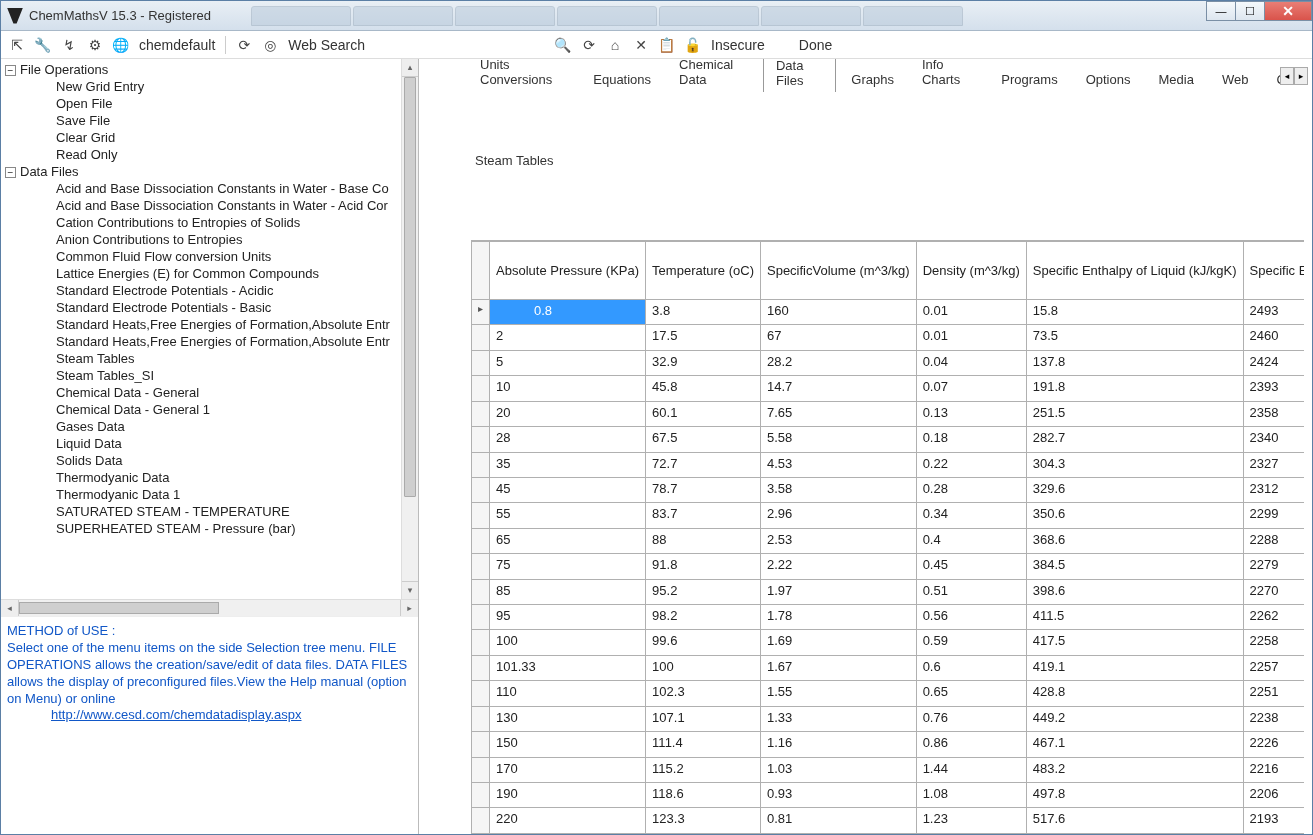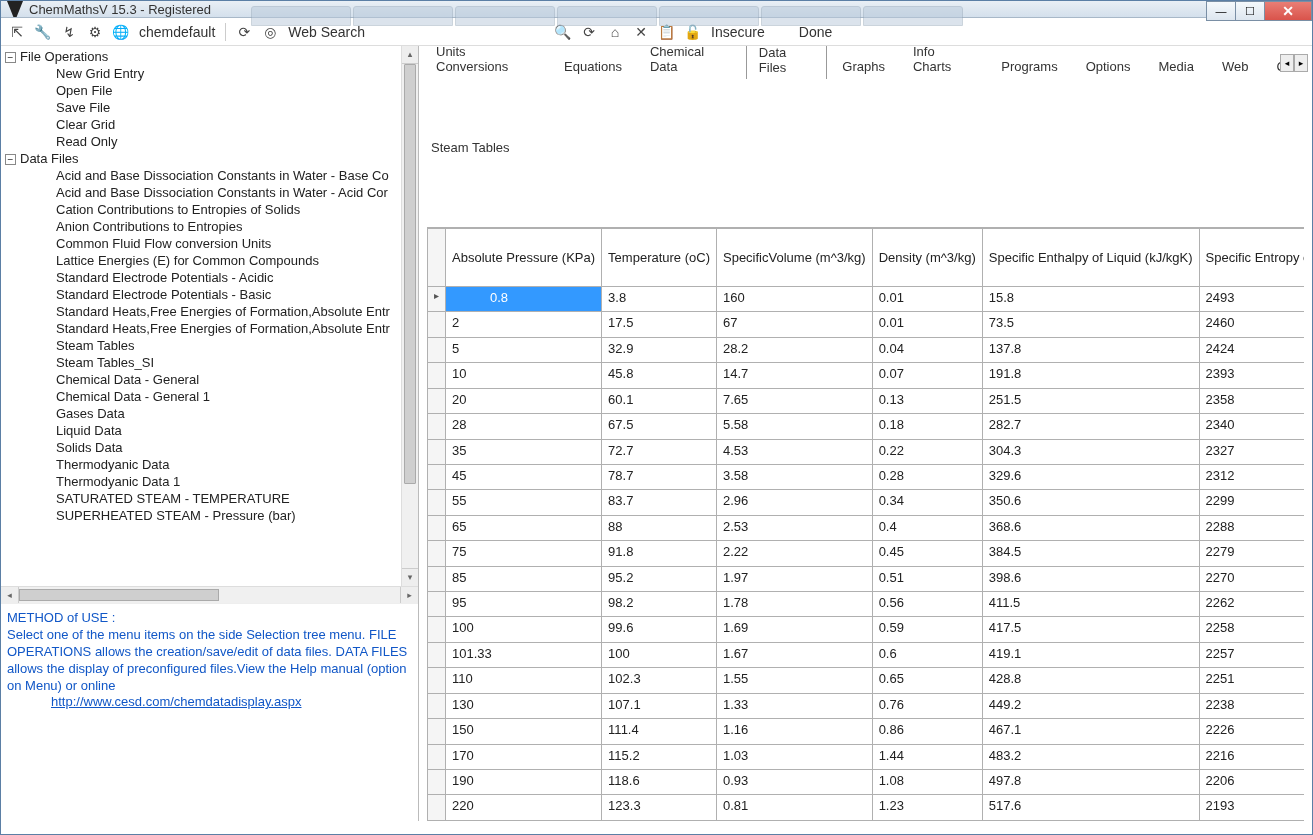--- a/index.html
+++ b/index.html
@@ -1,19 +1,19 @@
 <!DOCTYPE html>
 <html><head>
 <meta charset="utf-8">
 <style>
   * { box-sizing: border-box; margin: 0; padding: 0; }
   body { font-family: "Segoe UI", Tahoma, sans-serif; font-size: 13px; background: #fff; width: 1313px; height: 835px; overflow: hidden; position: relative; border: 1px solid #5b7fa5; }
   
   
-  .titlebar { background: linear-gradient(to bottom, #e9eff5, #d4e0ec); height: 17px; display: flex; align-items: center; padding: 0 0 0 6px; position: relative; border-bottom: 1px solid #a8b8c8; }
+  .titlebar { background: linear-gradient(to bottom, #e9eff5, #d4e0ec); height: 30px; display: flex; align-items: center; padding: 0 0 0 6px; position: relative; border-bottom: 1px solid #a8b8c8; }
   .titlebar .app-icon { width: 16px; height: 16px; background: #222; clip-path: polygon(0 0, 100% 0, 60% 100%, 40% 100%); margin-right: 6px; }
   .titlebar .title { color: #333; font-size: 13px; }
   .titlebar .window-controls { position: absolute; right: 0; top: 0; display: flex; height: 20px; }
   .titlebar .wc { width: 30px; height: 20px; display: flex; align-items: center; justify-content: center; font-size: 11px; border: 1px solid #7a8fa5; background: linear-gradient(to bottom,#f5f9fc,#dde6ef); margin-left: -1px; }
   .titlebar .wc.close { width: 48px; background: linear-gradient(to bottom,#e97e75,#d9534b); color: #fff; font-size: 14px; font-weight: bold; }
   .titlebar .wc.close::after{content:"✕"}
   .titlebar .wc.max::after{content:"☐"}
   .titlebar .wc.min::after{content:"—"}
   .bgtabs { position:absolute; left:250px; top:5px; display:flex; gap:0; }
   .bgtab { width:100px; height:20px; background:#b8c9da; border:1px solid #9ab; border-top-left-radius:3px; border-top-right-radius:3px; margin-right:2px; opacity:.5; }
@@ -43,21 +43,21 @@
   .tree-thumb{position:absolute; left:2px; right:2px; top:18px; height:420px; background:#cfcfcf; border:1px solid #aaa; border-radius:1px;}
   .tree-hscroll { height:17px; background:#f0f0f0; border-top:1px solid #ddd; position:relative;}
   .tree-hscroll::before{content:"◂"; position:absolute; left:0; top:0; bottom:0; width:17px; text-align:center; font-size:9px; color:#666; line-height:17px; background:#eee; border-right:1px solid #ccc;}
   .tree-hscroll::after{content:"▸"; position:absolute; right:0; top:0; bottom:0; width:17px; text-align:center; font-size:9px; color:#666; line-height:17px; background:#eee; border-left:1px solid #ccc;}
   .tree-hthumb{position:absolute; top:2px; bottom:2px; left:18px; width:200px; background:#cfcfcf; border:1px solid #aaa;}
   
   .help-box { flex: 1; padding: 6px 6px; font-size: 13px; color: #1157c7; border-top:1px solid #eee; line-height:1.3; }
   .help-box a { color:#1157c7; text-decoration:underline;margin-left:44px; }
   
   
-  .right-panel { flex:1; display:flex; flex-direction:column; overflow:hidden; }
+  .right-panel { flex:1; display:flex; flex-direction:column; overflow:hidden;margin-left:44px; }
   .tabs-row { height: 32px; display:flex; align-items:flex-end; padding: 6px 4px 0 4px; position:relative; }
   .tab { padding: 4px 12px; border:1px solid transparent; border-bottom:none; margin-right:2px; font-size:13px; color:#333; cursor:pointer; border-radius:2px 2px 0 0;}
   .tab.active { border-color:#999; background:#fff; position:relative; top:1px; }
   .tabs-scroll { position:absolute; right:4px; top:8px; display:flex; }
   .tabs-scroll .sbtn{ width:14px; height:18px; border:1px solid #aaa; background:#eee; font-size:9px; display:flex; align-items:center; justify-content:center; }
   
   .content-area { flex:1; padding: 8px 8px 0 8px; display:flex; flex-direction:column; overflow:hidden; }
   .content-title { font-size:13px; color:#333; margin: 54px 0 0 4px; }
   
   .grid-wrap { margin-top: 72px; flex:1; display:flex; overflow:hidden; border-top:1px solid #b0b0b0;}

